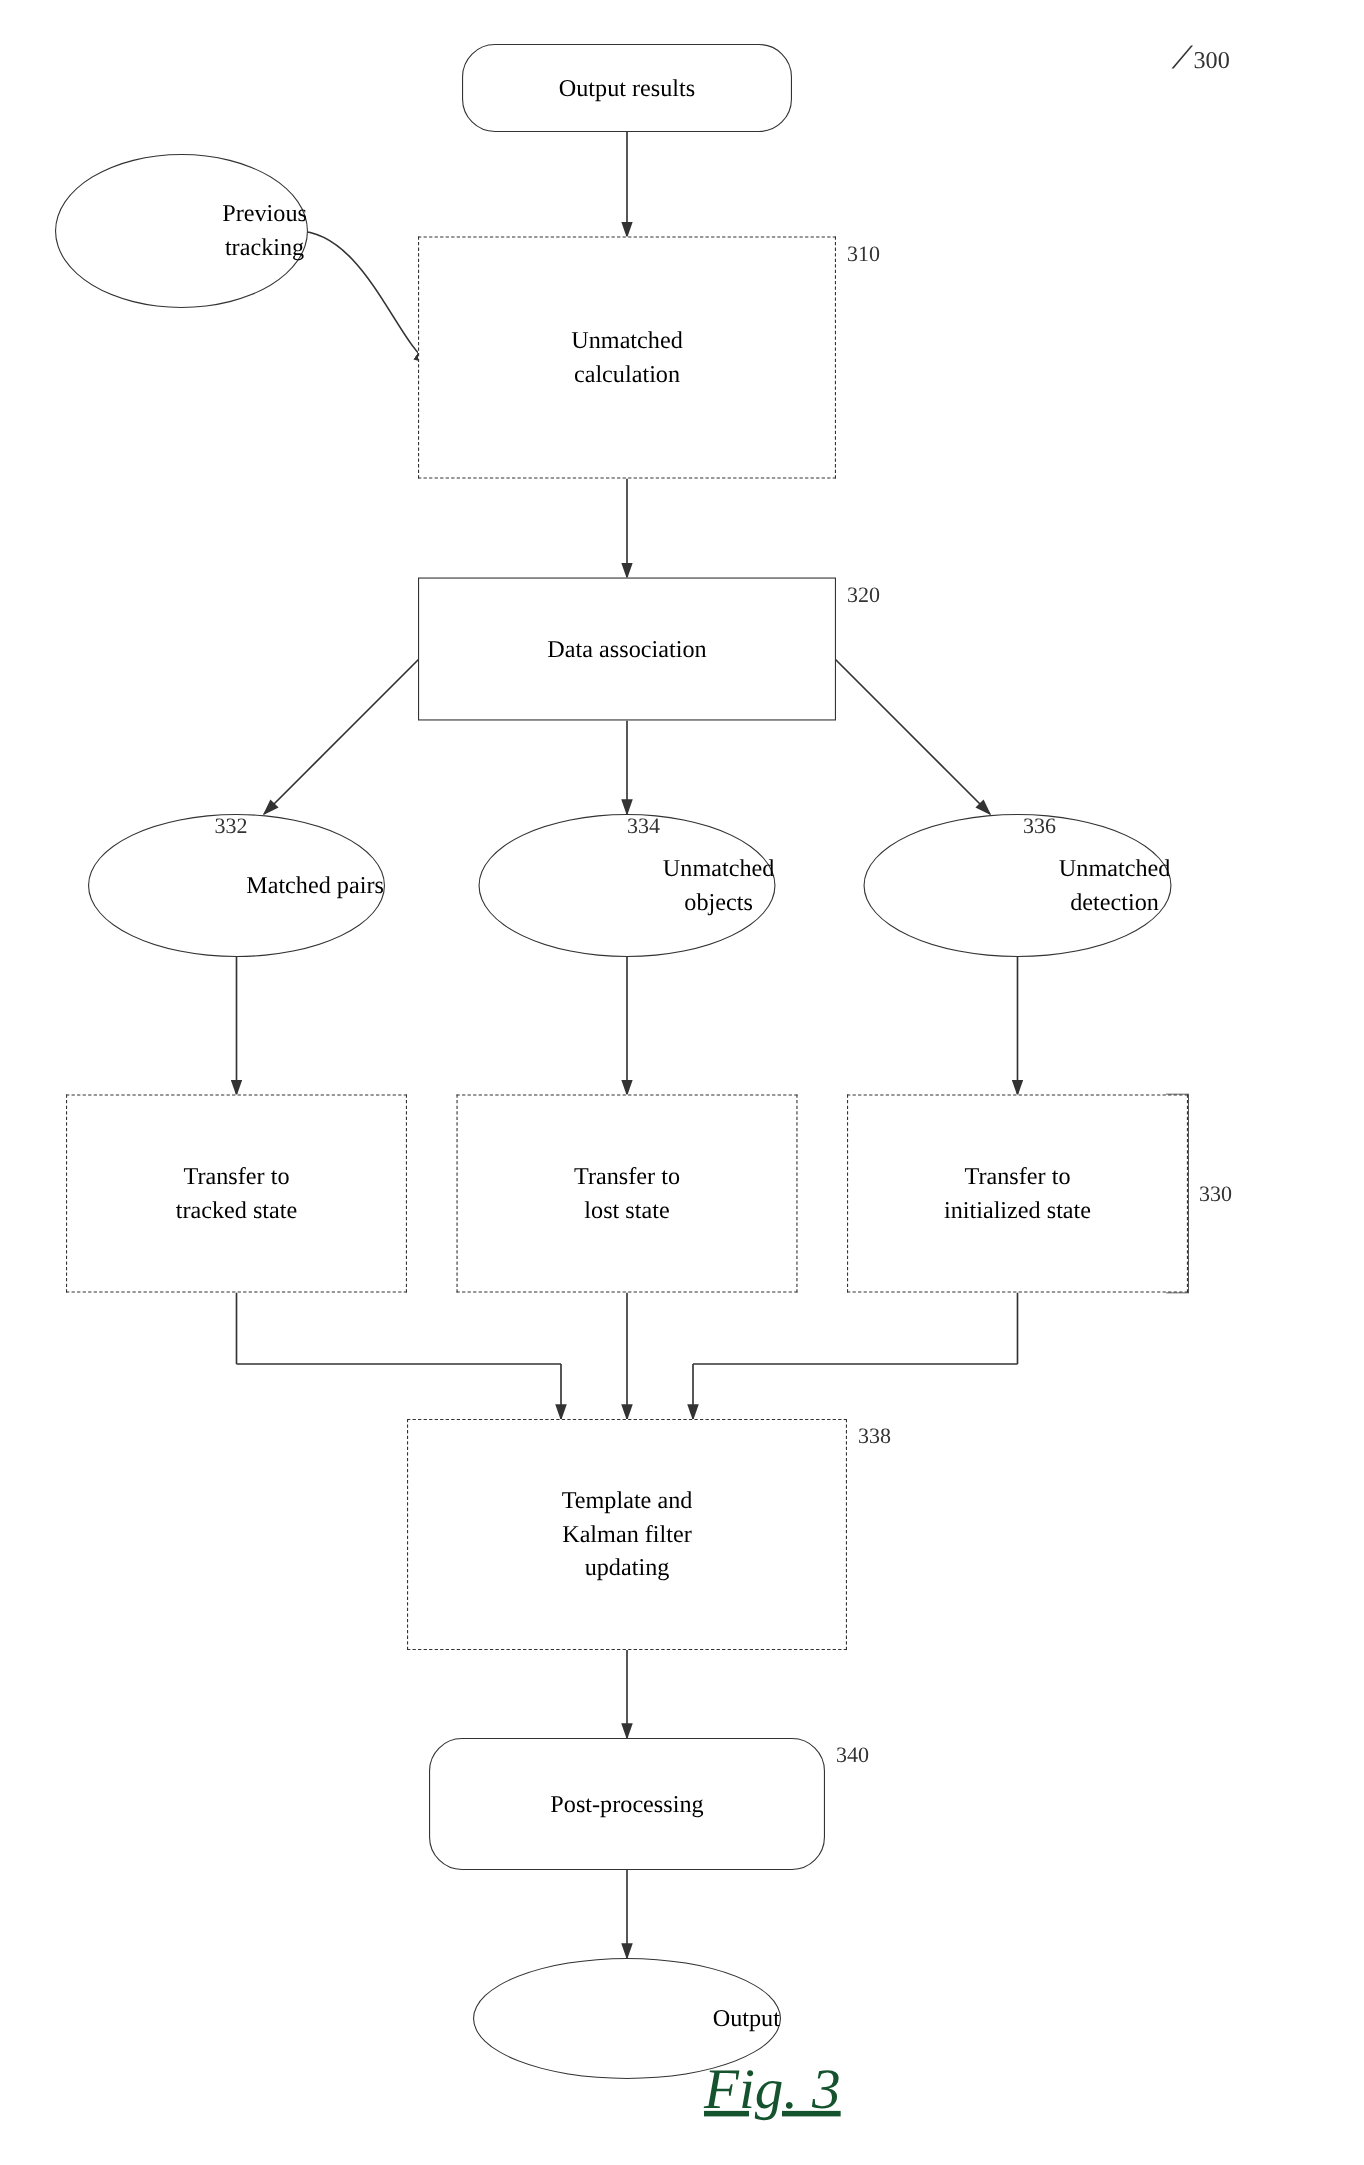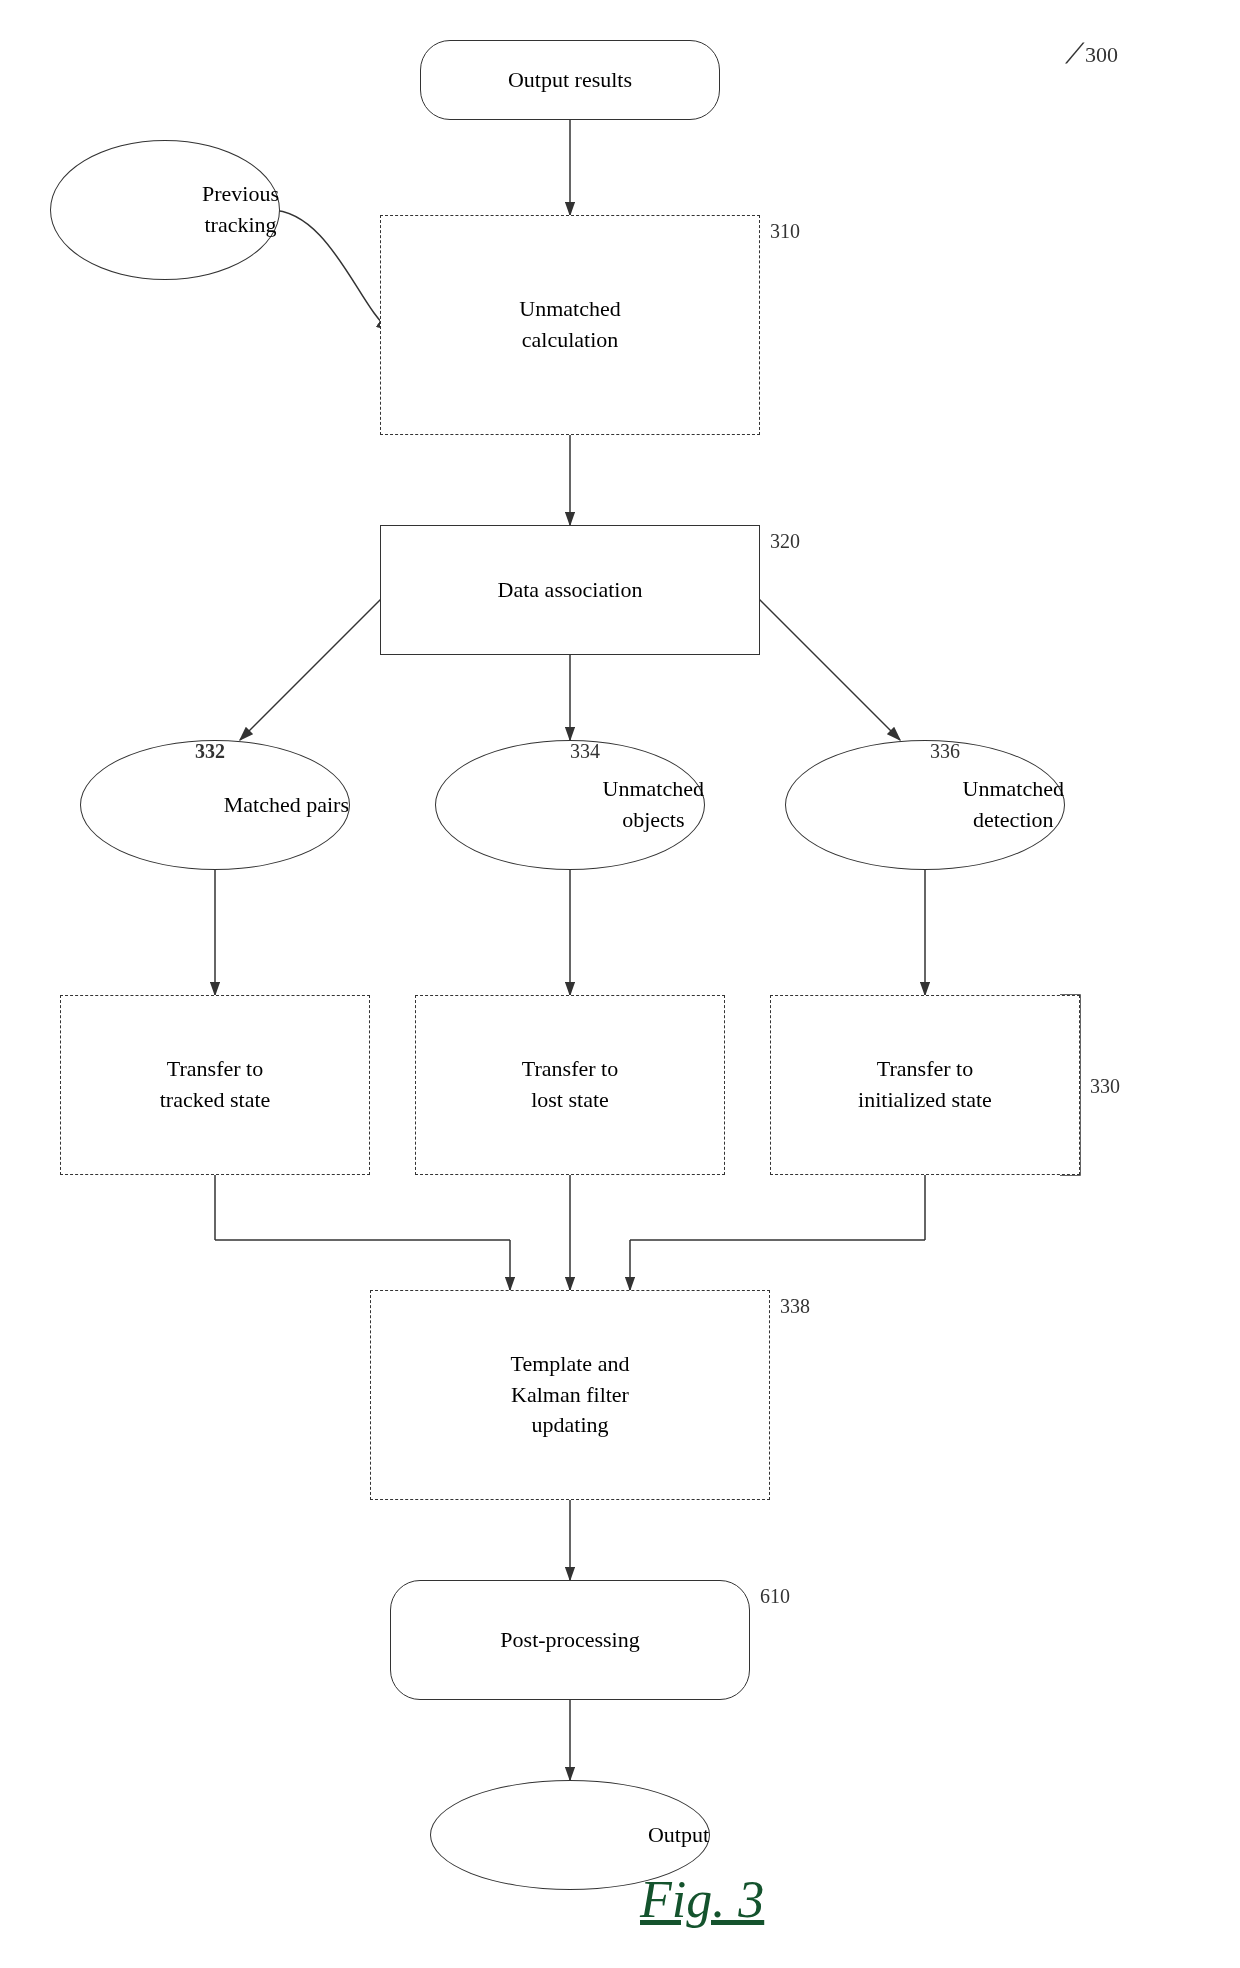--- a/index.html
+++ b/index.html
@@ -149,21 +149,21 @@
   <div class="node-rect" style="left:380px; top:525px; width:380px; height:130px;">
     <span>Data association</span>
   </div>
 
   <div class="label" style="left:770px; top:530px;">320</div>
 
   <div class="node-ellipse" style="left:80px; top:740px; width:270px; height:130px;">
     <span>Matched pairs</span>
   </div>
 
-  <div class="label" style="left:195px; top:740px;font-weight:bold;">332</div>
+  <div class="label" style="left:195px; top:740px;">332</div>
 
   <div class="node-ellipse" style="left:435px; top:740px; width:270px; height:130px;">
     <span style="white-space:pre-line;">Unmatched
 objects</span>
   </div>
 
   <div class="label" style="left:570px; top:740px;">334</div>
 
   <div class="node-ellipse" style="left:785px; top:740px; width:280px; height:130px;">
     <span style="white-space:pre-line;">Unmatched
@@ -194,21 +194,21 @@
 Kalman filter
 updating</span>
   </div>
 
   <div class="label" style="left:780px; top:1295px;">338</div>
 
   <div class="node-rounded" style="left:390px; top:1580px; width:360px; height:120px;">
     <span>Post-processing</span>
   </div>
 
-  <div class="label" style="left:760px; top:1585px;">610</div>
+  <div class="label" style="left:760px; top:1585px;">340</div>
 
   <div class="node-ellipse" style="left:430px; top:1780px; width:280px; height:110px;">
     <span>Output</span>
   </div>
 
   <div class="fig-label" style="left:640px; top:1870px;">
     <span>Fig. 3</span>
   </div>
 
 </div>

